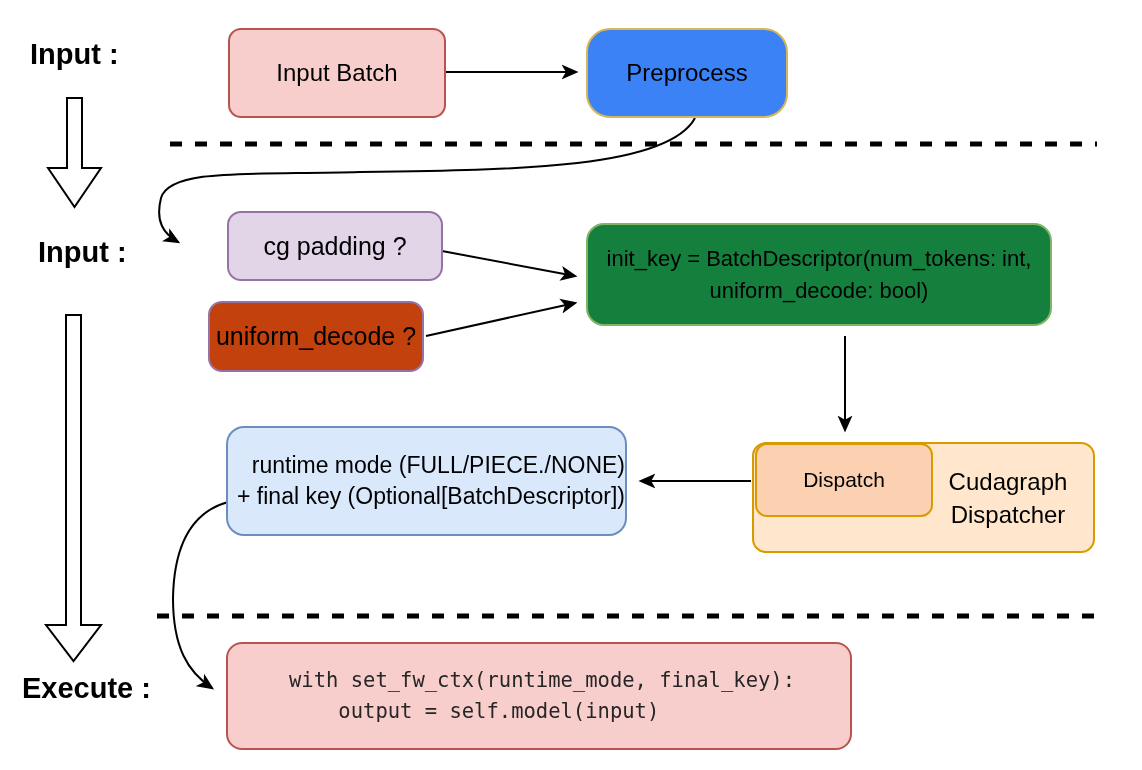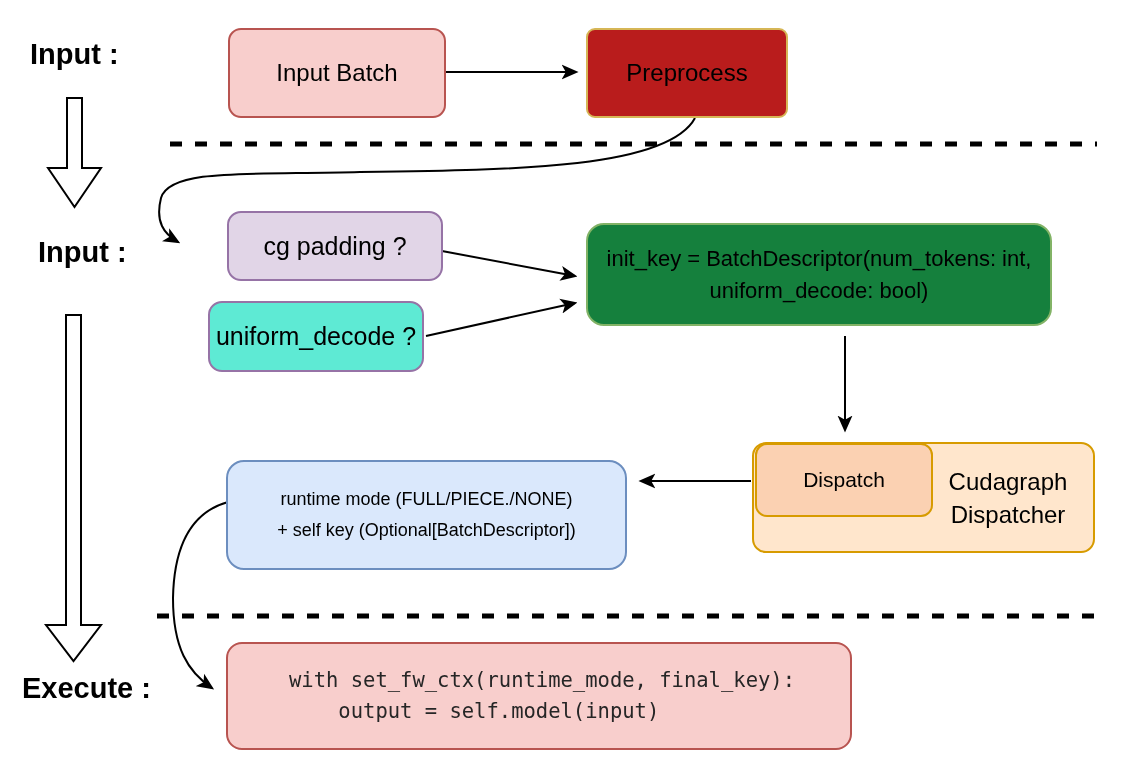--- a/index.html
+++ b/index.html
@@ -12,38 +12,38 @@
   .node{
     position:absolute;display:flex;align-items:center;justify-content:center;
     text-align:center;box-sizing:border-box;
   }
   .node .lines{width:100%;}
   .node-input-batch{
     left:228px;top:28px;width:218px;height:90px;border-radius:13px;
     background:#f8cecc;border:2px solid #b85450;font-size:24px;
   }
   .node-preprocess{
-    left:586px;top:28px;width:202px;height:90px;border-radius:9px;
-    background:#b91c1c;border:2px solid #d6b656;font-size:24px;
+    left:586px;top:28px;width:202px;height:90px;border-radius:24px;
+    background:#3b82f6;border:2px solid #d6b656;font-size:24px;
   }
   .node-cg-padding{
     left:208px;top:211px;width:216px;height:70px;border-radius:14px;
     background:#e1d5e7;border:2px solid #9673a6;font-size:25px;margin-left:19px;
   }
   .node-uniform-decode{
     left:208px;top:301px;width:216px;height:71px;border-radius:14px;
-    background:#5eead4;border:2px solid #9673a6;font-size:25px;
+    background:#c2410c;border:2px solid #9673a6;font-size:25px;
   }
   .node-init-key{
     left:586px;top:223px;width:466px;height:103px;border-radius:18px;
     background:#15803d;border:2px solid #82b366;font-size:22px;line-height:32px;
   }
   .node-runtime-mode{
-    left:226px;top:460px;width:401px;height:110px;border-radius:18px;
-    background:#dae8fc;border:2px solid #6c8ebf;font-size:18px;line-height:31px;
+    left:226px;top:426px;width:401px;height:110px;border-radius:18px;
+    background:#dae8fc;border:2px solid #6c8ebf;font-size:23px;line-height:31px;text-align:right;
   }
   .node-cudagraph{
     left:752px;top:442px;width:343px;height:111px;border-radius:14px;
     background:#ffe6cc;border:2px solid #d79b00;font-size:24px;line-height:33px;
     justify-content:flex-end;
   }
   .node-cudagraph .lines{width:170px;}
   .node-dispatch{
     left:755px;top:443px;width:178px;height:74px;border-radius:12px;
     background:#fbd1b2;border:2px solid #d79b00;font-size:21px;
@@ -111,21 +111,21 @@
   <div class="node node-init-key">
     <div class="lines">
       <div>init_key = BatchDescriptor(num_tokens: int,</div>
       <div>uniform_decode: bool)</div>
     </div>
   </div>
 
   <div class="node node-runtime-mode">
     <div class="lines">
       <div>runtime mode (FULL/PIECE./NONE)</div>
-      <div>+ self key (Optional[BatchDescriptor])</div>
+      <div>+ final key (Optional[BatchDescriptor])</div>
     </div>
   </div>
 
   <div class="node node-cudagraph">
     <div class="lines">
       <div>Cudagraph</div>
       <div>Dispatcher</div>
     </div>
   </div>
 

